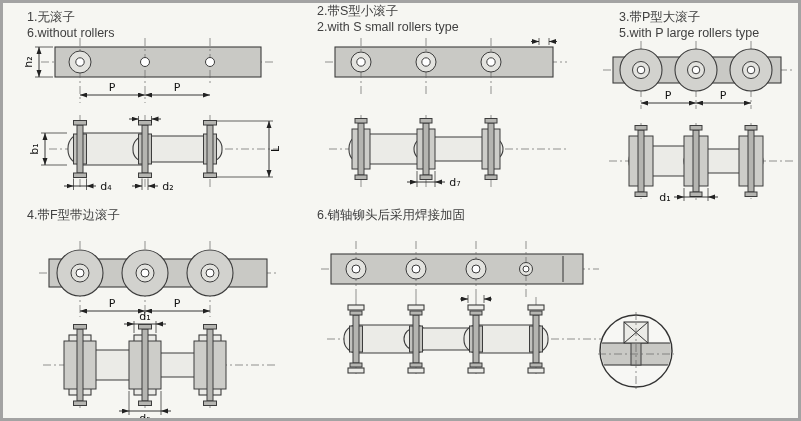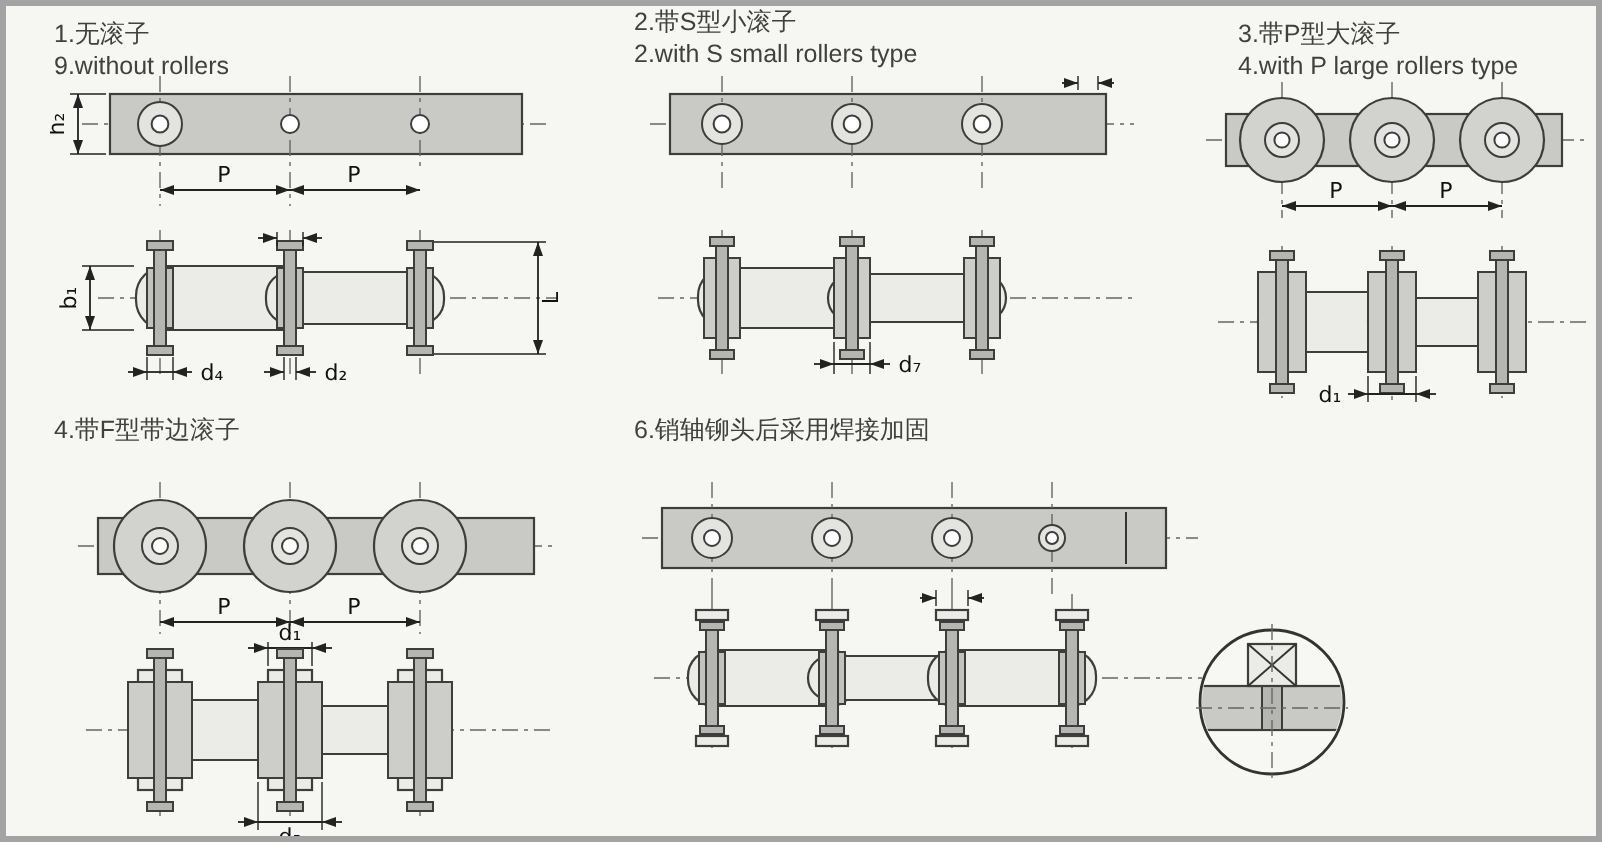--- a/index.html
+++ b/index.html
@@ -35,29 +35,29 @@
     <clipPath id="dc">
         <circle cx="41" cy="42" r="35"></circle>
       </clipPath>
   </defs>
 </svg>
 
 <div class="frame">
 
   <div class="title abs" style="left:24px;top:6px">
     <div>1.无滚子</div>
-    <div>9.without rollers</div>
+    <div>6.without rollers</div>
   </div>
   <div class="title abs" style="left:314px;top:0">
     <div>2.带S型小滚子</div>
     <div>2.with S small rollers type</div>
   </div>
   <div class="title abs" style="left:616px;top:6px">
     <div>3.带P型大滚子</div>
-    <div>4.with P large rollers type</div>
+    <div>5.with P large rollers type</div>
   </div>
   <div class="title abs" style="left:24px;top:204px">
     <div>4.带F型带边滚子</div>
   </div>
   <div class="title abs" style="left:314px;top:204px">
     <div>6.销轴铆头后采用焊接加固</div>
   </div>
 
   <svg class="abs" style="left:22px;top:34px" width="280" height="170" viewBox="0 0 280 170">
     <g>

